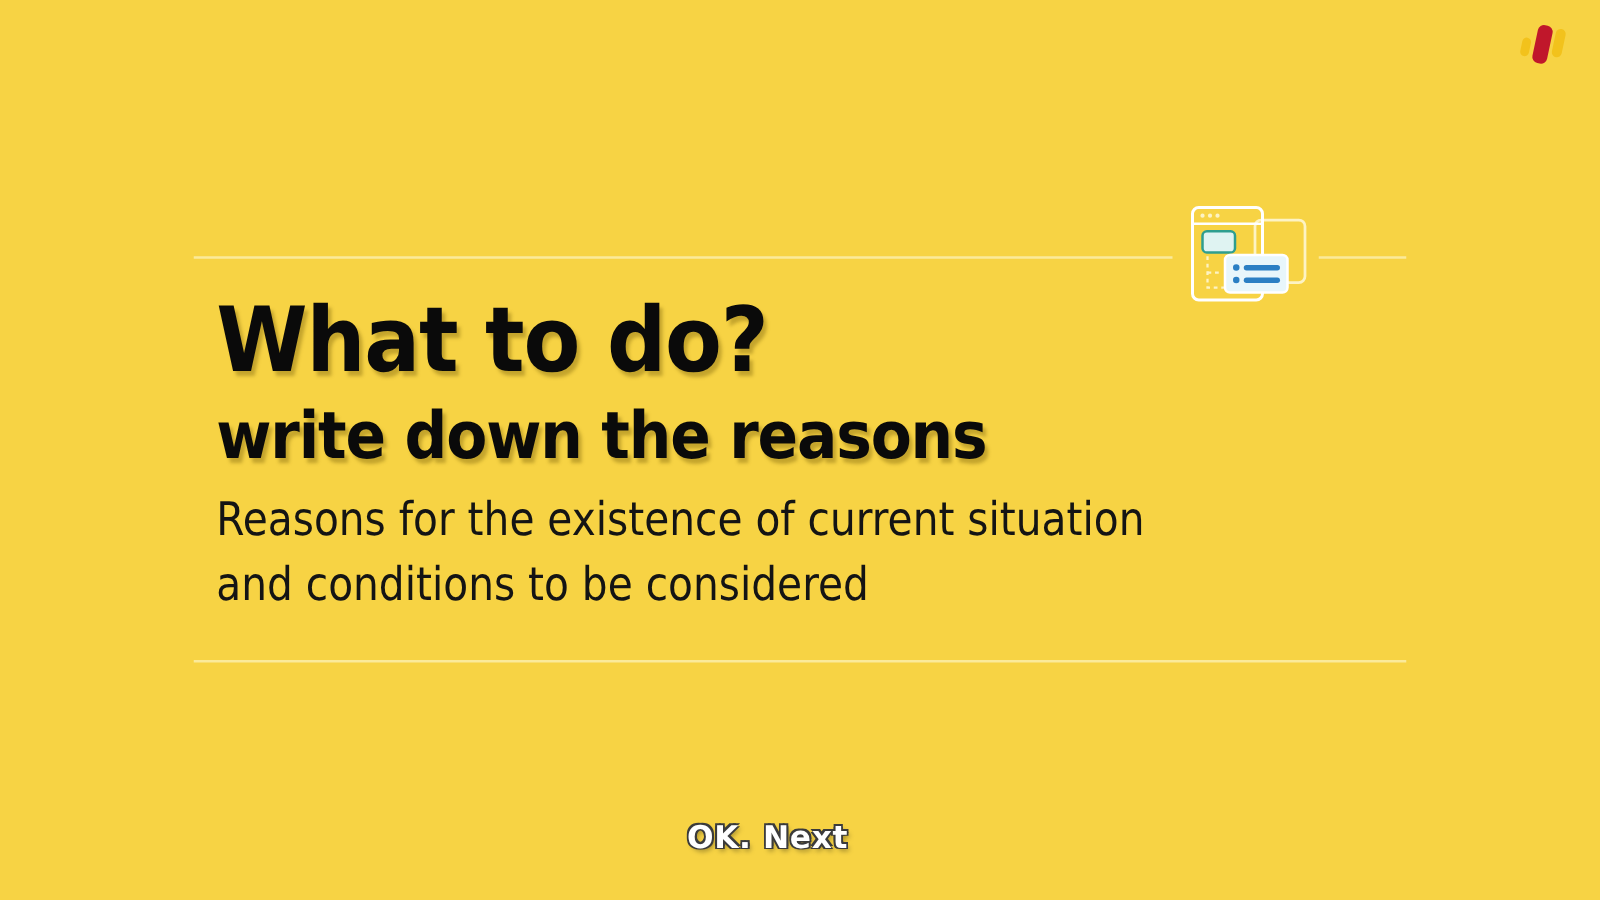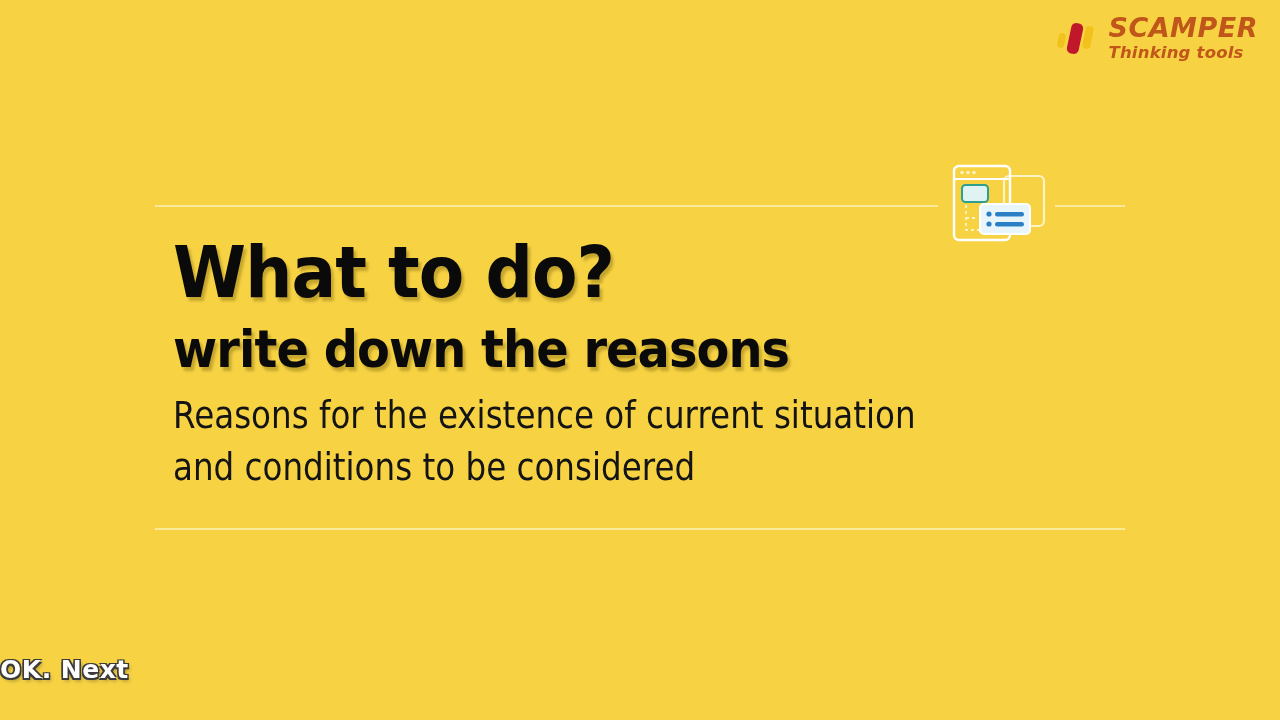--- a/index.html
+++ b/index.html
@@ -160,21 +160,21 @@
   .subcopy-line {
     white-space: nowrap;
   }
 
   
   .caption {
     position: absolute;
     left: 0;
     top: 655px;
     width: 1228px;
-    text-align: left;
+    text-align: center;
     font-family: "DejaVu Sans", sans-serif;
     font-weight: bold;
     font-size: 25px;
     color: #FFFFFF;
     text-shadow:
       -1.5px -1.5px 0 #3B3B3B,
        1.5px -1.5px 0 #3B3B3B,
       -1.5px  1.5px 0 #3B3B3B,
        1.5px  1.5px 0 #3B3B3B,
        2px 3px 4px rgba(0,0,0,0.35);
@@ -185,24 +185,20 @@
 <body>
 
 <div class="slide">
 
   <div class="brand">
     <div class="brand-mark">
       <span class="bar bar-a"></span>
       <span class="bar bar-b"></span>
       <span class="bar bar-c"></span>
     </div>
-    <div class="brand-words">
-      <span class="brand-name">SCAMPER</span>
-      <span class="brand-tag">Thinking tools</span>
-    </div>
   </div>
 
   <div class="rule rule-top-left"></div>
   <div class="rule rule-top-right"></div>
   <div class="rule rule-bottom"></div>
 
   <div class="window-icon">
     <svg viewBox="0 0 100 86" width="100" height="86" xmlns="http://www.w3.org/2000/svg">
 
       <rect x="56" y="14" width="40" height="50" rx="5" ry="5" fill="none" stroke="#FDF3C4" stroke-width="2.2"></rect>

